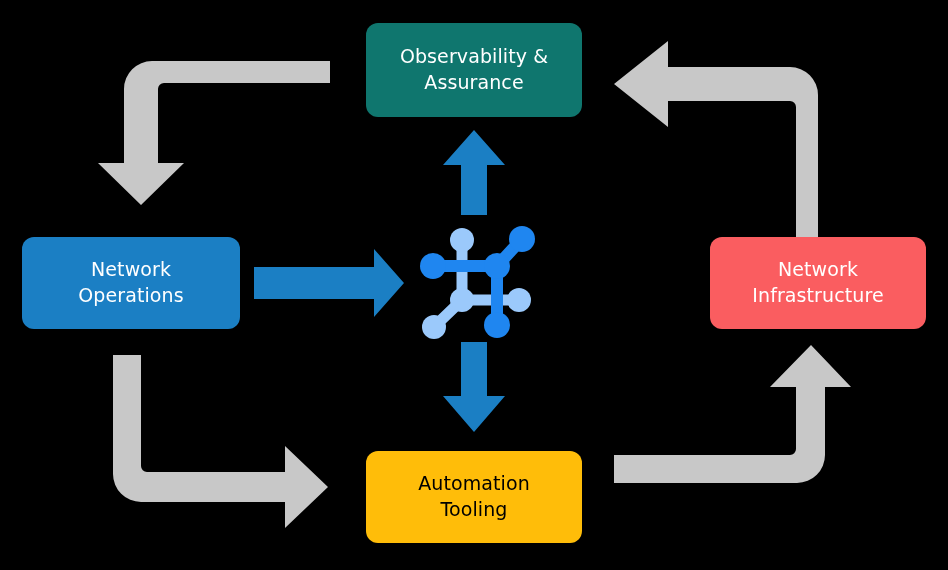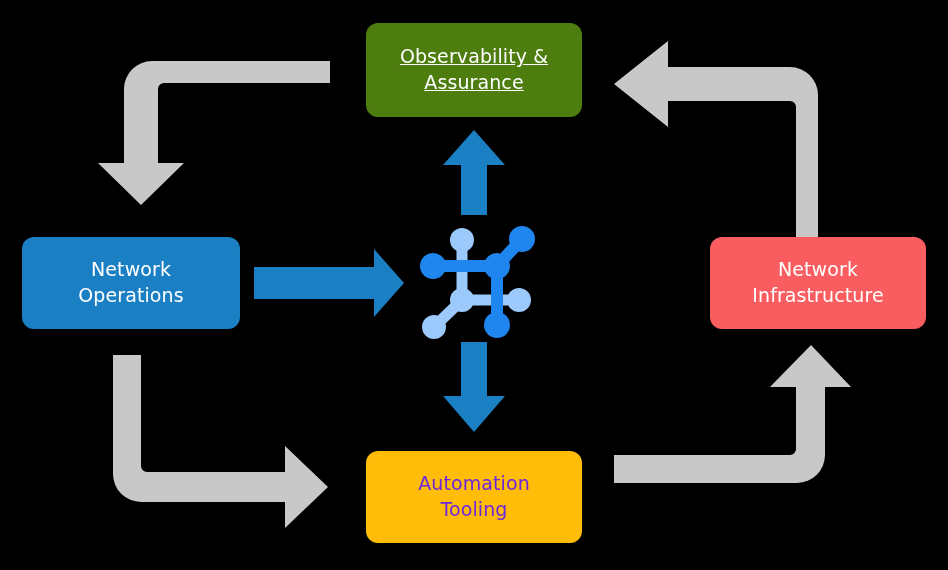--- a/index.html
+++ b/index.html
@@ -164,33 +164,33 @@
       <circle cx="519" cy="300" r="12" fill="#9bc9fb"></circle>
       <circle cx="434" cy="327" r="12" fill="#9bc9fb"></circle>
 
       <circle cx="433" cy="266" r="13" fill="#1f86f0"></circle>
       <circle cx="497" cy="266" r="13" fill="#1f86f0"></circle>
       <circle cx="522" cy="239" r="13" fill="#1f86f0"></circle>
       <circle cx="497" cy="325" r="13" fill="#1f86f0"></circle>
     </g>
   </svg>
 
-  <div class="node-box" id="box-observability" style="background: #4d7c0f; color: rgb(255, 255, 255); text-decoration: underline;">
+  <div class="node-box" id="box-observability" style="background: #0f766e; color: rgb(255, 255, 255);">
     <span class="node-label">Observability &amp;
 Assurance</span>
   </div>
 
   <div class="node-box" id="box-operations" style="background: rgb(27, 127, 196); color: rgb(255, 255, 255);">
     <span class="node-label">Network
 Operations</span>
   </div>
 
   <div class="node-box" id="box-infrastructure" style="background: rgb(250, 93, 96); color: rgb(255, 255, 255);">
     <span class="node-label">Network
 Infrastructure</span>
   </div>
 
-  <div class="node-box" id="box-automation" style="background: rgb(255, 189, 9); color: #6d28d9;">
+  <div class="node-box" id="box-automation" style="background: rgb(255, 189, 9); color: #000000;">
     <span class="node-label">Automation
 Tooling</span>
   </div>
 
 </div>
 
 </body></html>

